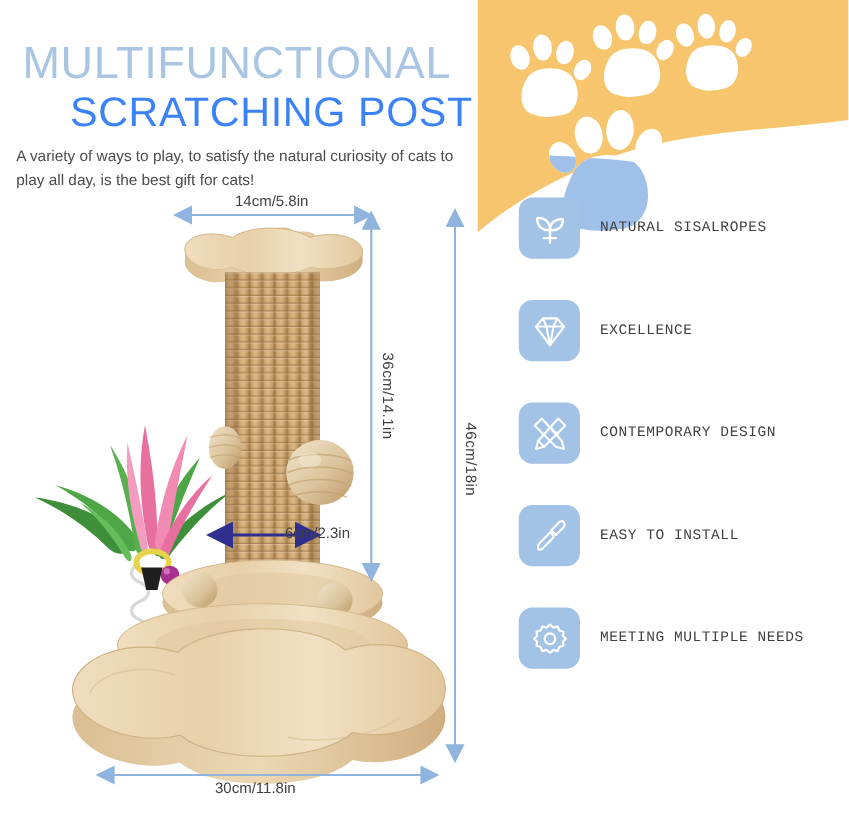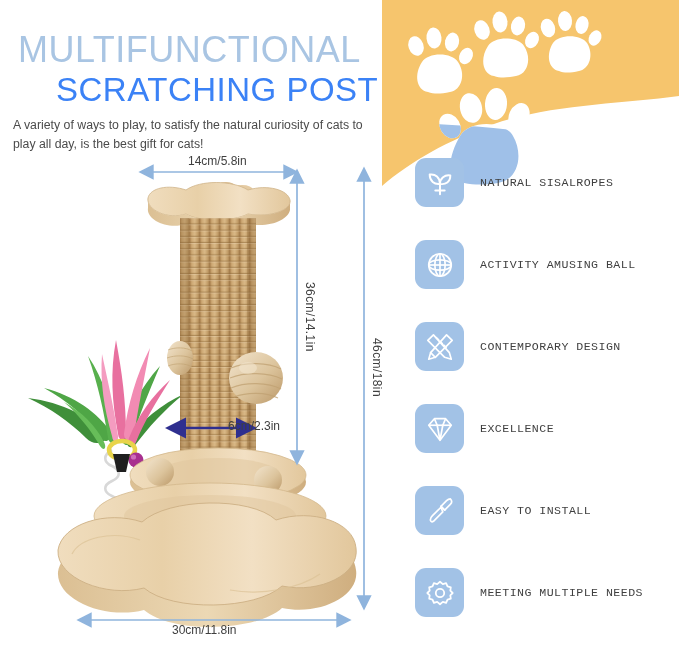--- a/index.html
+++ b/index.html
@@ -339,61 +339,49 @@
         <svg width="30" height="30" viewBox="0 0 32 32" fill="none" stroke="#ffffff" stroke-width="2.1" stroke-linecap="round" stroke-linejoin="round">
           <path d="M16 17 L16 28"></path>
           <path d="M11 24 L21 24"></path>
           <path d="M16 17 C16 10 11 6 5 7 C5 14 10 18 16 17 Z"></path>
           <path d="M16 17 C16 11 21 7 27 8 C27 15 22 18 16 17 Z"></path>
         </svg>
       </span>
       <span class="feature-label">NATURAL SISALROPES</span>
     </div>
 
+
     <div class="feature-row">
       <span class="feature-icon">
-        <svg width="30" height="30" viewBox="0 0 32 32" fill="none" stroke="#ffffff" stroke-width="1.8">
-          <circle cx="16" cy="16" r="12"></circle>
-          <ellipse cx="16" cy="16" rx="5.5" ry="12"></ellipse>
-          <ellipse cx="16" cy="16" rx="12" ry="5.5"></ellipse>
-          <line x1="4" y1="16" x2="28" y2="16"></line>
-          <line x1="16" y1="4" x2="16" y2="28"></line>
+        <svg width="30" height="30" viewBox="0 0 32 32" fill="none" stroke="#ffffff" stroke-width="1.8" stroke-linejoin="round">
+          <path d="M4 12 L10 5 L22 5 L28 12 L16 28 Z"></path>
+          <path d="M4 12 L28 12"></path>
+          <path d="M10 5 L13 12 L16 28"></path>
+          <path d="M22 5 L19 12 L16 28"></path>
         </svg>
       </span>
-      <span class="feature-label">ACTIVITY AMUSING BALL</span>
+      <span class="feature-label">EXCELLENCE</span>
     </div>
 
     <div class="feature-row">
       <span class="feature-icon">
         <svg width="30" height="30" viewBox="0 0 32 32" fill="none" stroke="#ffffff" stroke-width="1.8" stroke-linejoin="round" stroke-linecap="round">
           <path d="M23 3 L29 9 L11 27 L4 29 L6 22 Z"></path>
           <path d="M6 22 L11 27"></path>
           <path d="M9 3 L3 9 L21 27 L28 29 L26 22 Z"></path>
           <path d="M12 6 L14.5 8.5"></path>
           <path d="M16 10 L18.5 12.5"></path>
           <path d="M20 14 L22.5 16.5"></path>
         </svg>
       </span>
       <span class="feature-label">CONTEMPORARY DESIGN</span>
     </div>
 
     <div class="feature-row">
       <span class="feature-icon">
-        <svg width="30" height="30" viewBox="0 0 32 32" fill="none" stroke="#ffffff" stroke-width="1.8" stroke-linejoin="round">
-          <path d="M4 12 L10 5 L22 5 L28 12 L16 28 Z"></path>
-          <path d="M4 12 L28 12"></path>
-          <path d="M10 5 L13 12 L16 28"></path>
-          <path d="M22 5 L19 12 L16 28"></path>
-        </svg>
-      </span>
-      <span class="feature-label">EXCELLENCE</span>
-    </div>
-
-    <div class="feature-row">
-      <span class="feature-icon">
         <svg width="30" height="30" viewBox="0 0 32 32" fill="none" stroke="#ffffff" stroke-width="1.8" stroke-linejoin="round" stroke-linecap="round">
           <path d="M27 3 C29 5 29 7 27 9 L21 15 L17 11 L23 5 C25 3 25 3 27 3 Z"></path>
           <path d="M17 11 L21 15"></path>
           <path d="M17 12 L8 21 C4 25 6 29 9 27 L19 17 Z"></path>
         </svg>
       </span>
       <span class="feature-label">EASY TO INSTALL</span>
     </div>
 
     <div class="feature-row">

